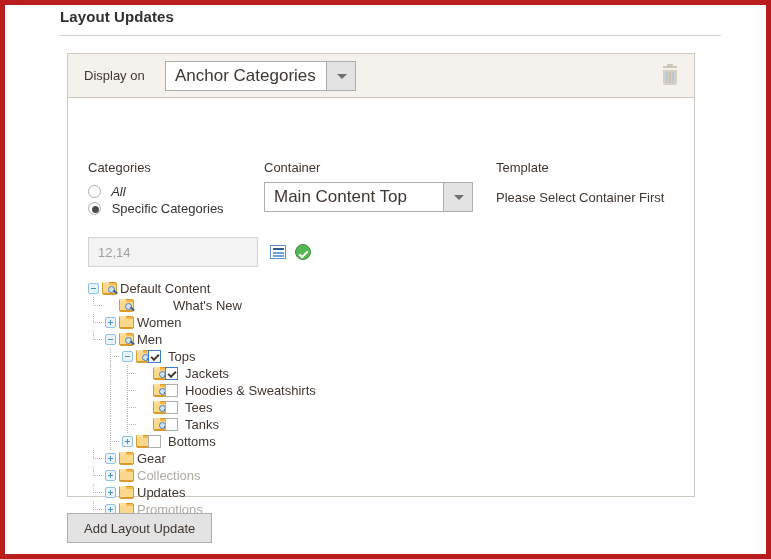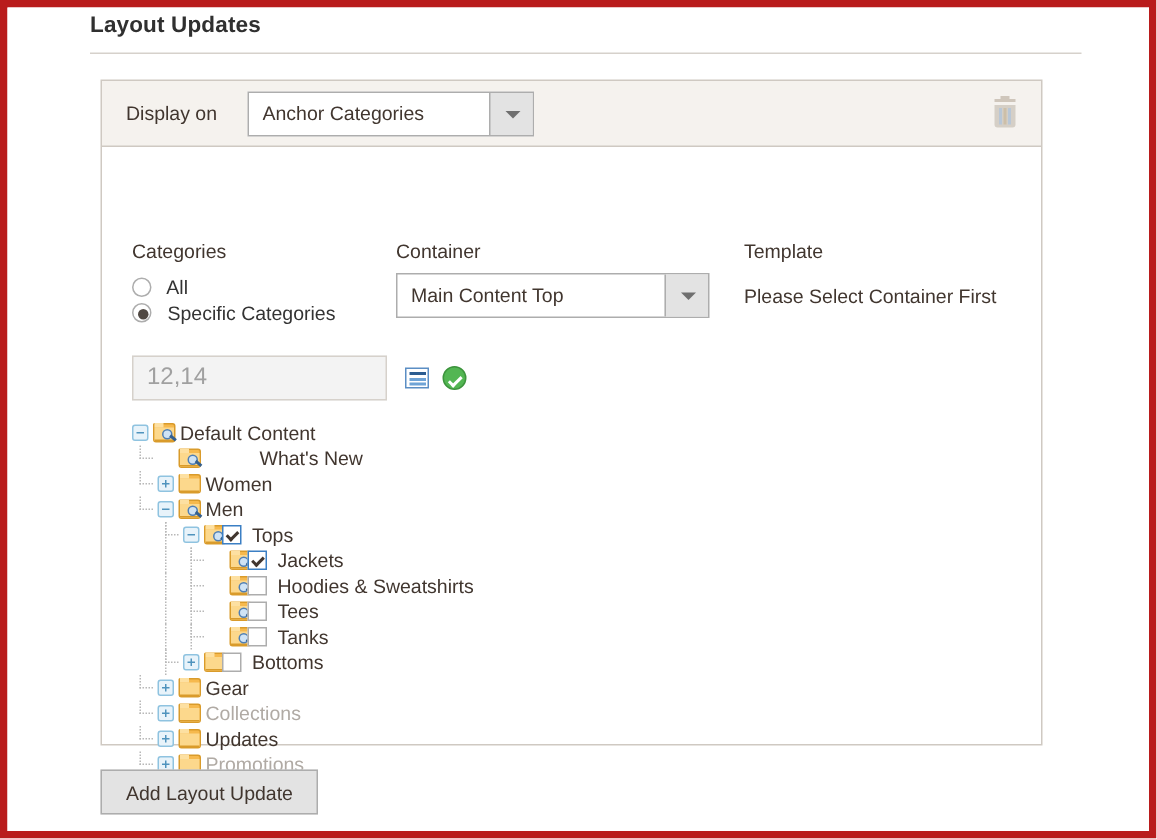--- a/index.html
+++ b/index.html
@@ -120,21 +120,21 @@
     border: 1px solid #adadad;
     background: #ffffff;
     vertical-align: middle;
     cursor: pointer;
   }
   .msel .msel-val {
     position: absolute;
     left: 9px;
     top: 0;
     line-height: 28px;
-    font-size: 13px;
+    font-size: 17px;
     color: #41362f;
     white-space: nowrap;
     overflow: hidden;
   }
   .msel .msel-arrow {
     position: absolute;
     right: 0; top: 0;
     width: 29px; height: 28px;
     background: #e3e3e3;
     border-left: 1px solid #adadad;
@@ -171,21 +171,21 @@
 
   
   .radio-row {
     position: absolute;
     left: 20px;
     font-size: 13px;
     color: #333333;
     cursor: pointer;
     white-space: nowrap;
   }
-  #radio-all { top: 86px; }
+  #radio-all { top: 86px; font-style: italic; }
   #radio-specific { top: 103px; }
   .radio-mark {
     display: inline-block;
     width: 13px; height: 13px;
     border: 1px solid #adadad;
     border-radius: 50%;
     background: #fff;
     vertical-align: -2px;
     margin-right: 7px;
     position: relative;
@@ -213,21 +213,21 @@
 
   
   #chooser-row { position: absolute; left: 20px; top: 139px; }
   #chooser-input {
     width: 170px;
     height: 30px;
     border: 1px solid #d6d1cb;
     background: #f3f3f3;
     color: #a0a0a0;
     font-family: "Liberation Sans", sans-serif;
-    font-size: 16px;
+    font-size: 13px;
     padding: 0 9px;
     vertical-align: middle;
   }
   .icon-chooser {
     position: relative;
     display: inline-block;
     width: 16px; height: 14px;
     margin-left: 8px;
     vertical-align: middle;
     background: #ffffff;

